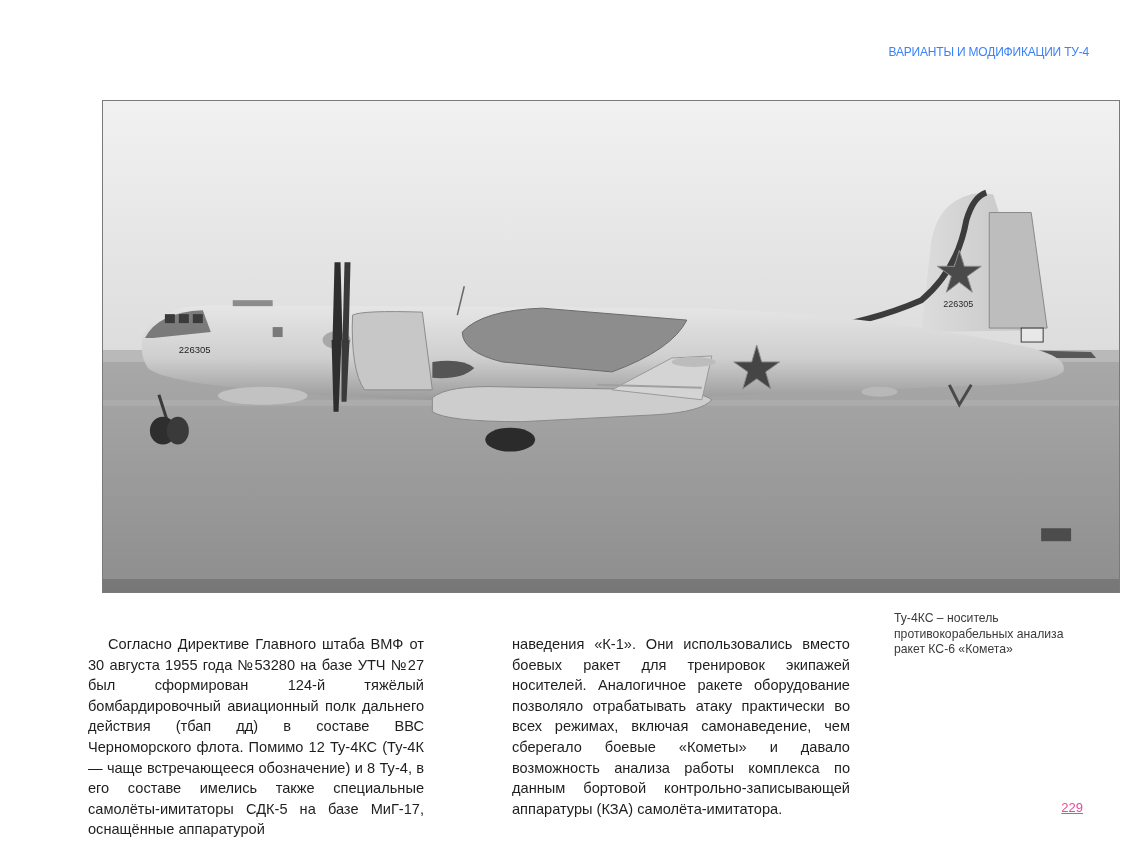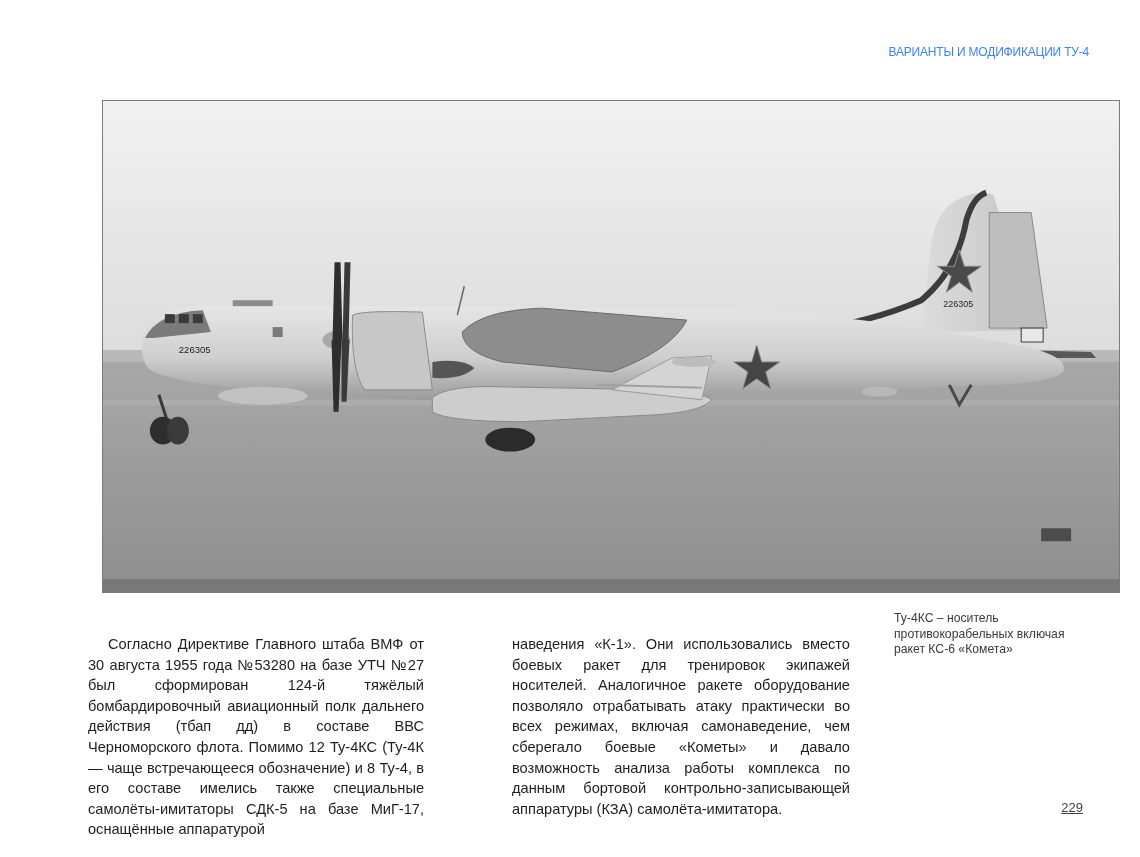--- a/index.html
+++ b/index.html
@@ -7,21 +7,21 @@
   .running-head{position:absolute;right:51px;top:45px;font-size:12px;color:#3b82f6;letter-spacing:-0.2px;}
   .photo{position:absolute;left:71px;top:100px;width:1018px;height:493px;border:1px solid #7a7a7a;box-sizing:border-box;overflow:hidden;background:#e9e9e9;margin-left:31px;}
   .photo svg{display:block;width:100%;height:100%;}
   .col{position:absolute;top:618px;font-size:14.6px;line-height:20.6px;text-align:justify;}
   .col p{margin:16px;}
   .col-left{left:72px;width:368px;}
   .col-left p{text-indent:20px;}
   .col-mid{left:496px;width:370px;}
   .caption{position:absolute;left:875px;top:611px;width:210px;font-size:12.2px;line-height:15.5px;color:#3a3a3a;margin-left:19px;}
   .caption span{display:block;}
-  .page-number{position:absolute;right:57px;top:800px;font-size:13px;color:#404040;text-decoration:underline;}
+  .page-number{position:absolute;right:57px;top:800px;font-size:13px;color:#ec4899;text-decoration:underline;}
 </style>
 </head>
 <body>
 
 <div class="running-head">ВАРИАНТЫ И МОДИФИКАЦИИ ТУ-4</div>
 
 <div class="photo">
   <svg viewBox="0 0 1018 493" preserveAspectRatio="none">
     <defs>
       <linearGradient id="sky" x1="0" y1="0" x2="0" y2="1">
@@ -100,17 +100,17 @@
 <div class="col col-left">
   <p>Согласно Директиве Главного штаба ВМФ от 30 августа 1955 года №53280 на базе УТЧ №27 был сформирован 124-й тяжёлый бомбардировочный авиационный полк дальнего действия (тбап дд) в составе ВВС Черноморского флота. Помимо 12 Ту-4КС (Ту-4К — чаще встречающееся обозначение) и 8 Ту-4, в его составе имелись также специальные самолёты-имитаторы СДК-5 на базе МиГ-17, оснащённые аппаратурой</p>
 </div>
 
 <div class="col col-mid">
   <p>наведения «К-1». Они использовались вместо боевых ракет для тренировок экипажей носителей. Аналогичное ракете оборудование позволяло отрабатывать атаку практически во всех режимах, включая самонаведение, чем сберегало боевые «Кометы» и давало возможность анализа работы комплекса по данным бортовой контрольно-записывающей аппаратуры (КЗА) самолёта-имитатора.</p>
 </div>
 
 <div class="caption">
   <span>Ту-4КС – носитель</span>
-  <span>противокорабельных включая</span>
+  <span>противокорабельных анализа</span>
   <span>ракет КС-6 «Комета»</span>
 </div>
 
 <div class="page-number">229</div>
 
 </body></html>

